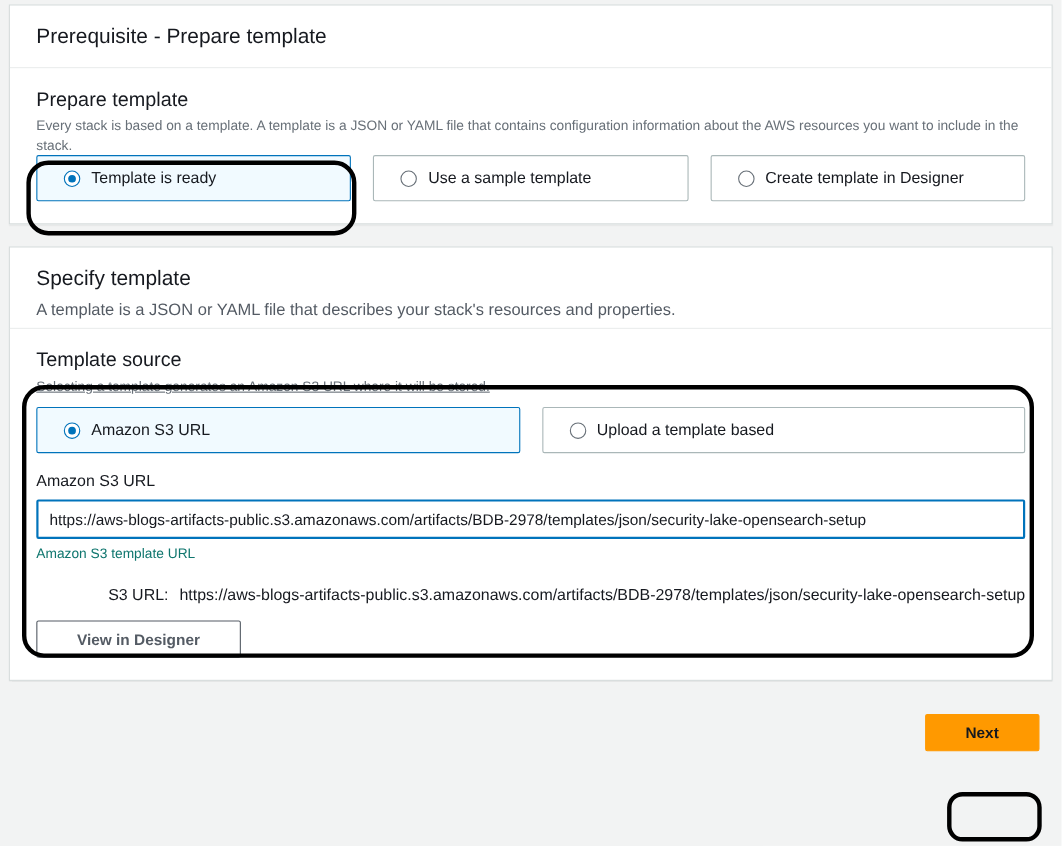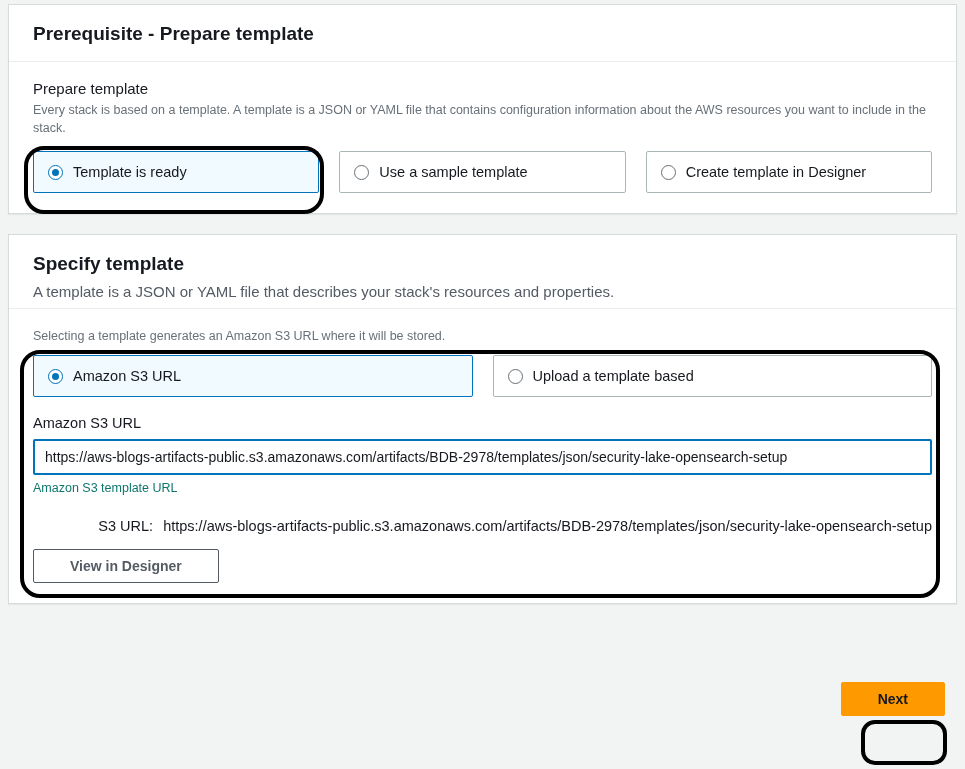--- a/index.html
+++ b/index.html
@@ -16,49 +16,48 @@
     border: 1px solid #d5dbdb;
     box-shadow: 0 1px 1px rgba(0,0,0,0.05);
     margin: 4px 8px 20px 8px;
   }
   .panel-header {
     padding: 18px 24px 16px 24px;
     border-bottom: 1px solid #eaeded;
   }
   .panel-header h2 {
     font-size: 19px;
-    font-weight: 700;
+    font-weight: 400;
     color: #16191f;
   }
   .panel-header .subdesc {
     font-size: 15px;
     color: #545b64;
     margin-top: 6px;
     line-height: 1.4;
   }
   .panel-body {
     padding: 18px 24px 20px 24px;
   }
   .section-label {
-    font-size: 15px;
+    font-size: 18px;
     color: #16191f;
     margin-bottom: 4px;
   }
   .section-desc {
     font-size: 12.5px;
     color: #687078;
     line-height: 1.45;
-    margin-bottom: 14px;
   }
   .tile-row { display: flex; gap: 20px; }
   .tile {
     flex: 1;
     border: 1px solid #aab7b8;
     border-radius: 2px;
-    padding: 12px 14px;
+    padding: 12px 24px;
     display: flex;
     align-items: center;
     gap: 10px;
     font-size: 14.5px;
     cursor: pointer;
     background: #fff;
   }
   .tile.selected {
     border: 1px solid #0073bb;
     background: #f1faff;
@@ -128,21 +127,20 @@
     font-weight: 700;
     font-size: 14px;
     padding: 8px 36px;
     border-radius: 2px;
     cursor: pointer;
   }
   .btn-primary {
     background: #ff9900;
     border: 1px solid #ff9900;
     color: #16191f;
-    margin-top: 48px;
   }
   .btn-link {
     border: none;
     background: none;
     color: #545b64;
     font-weight: 700;
     font-size: 14.5px;
     padding: 10px 20px;
     cursor: pointer;
   }
@@ -184,21 +182,22 @@
     </div>
   </div>
 
   <div class="panel">
     <div class="panel-header" style="border-bottom:none; padding-bottom:6px;">
       <h2>Specify template</h2>
       <div class="subdesc">A template is a JSON or YAML file that describes your stack's resources and properties.</div>
     </div>
     <div style="border-top:1px solid #eaeded;"></div>
     <div class="panel-body">
-      <div class="section-desc" style="margin-bottom:10px;">Selecting a template generates an Amazon S3 URL where it will be stored.</div>
+      <div class="section-label">Template source</div>
+      <div class="section-desc" style="margin-bottom:10px;text-decoration:underline;">Selecting a template generates an Amazon S3 URL where it will be stored.</div>
 
       <div class="tile-row two">
         <div class="tile selected">
           <span class="radio-icon checked"></span>
           <span>Amazon S3 URL</span>
         </div>
         <div class="tile">
           <span class="radio-icon"></span>
           <span>Upload a template based</span>
         </div>

